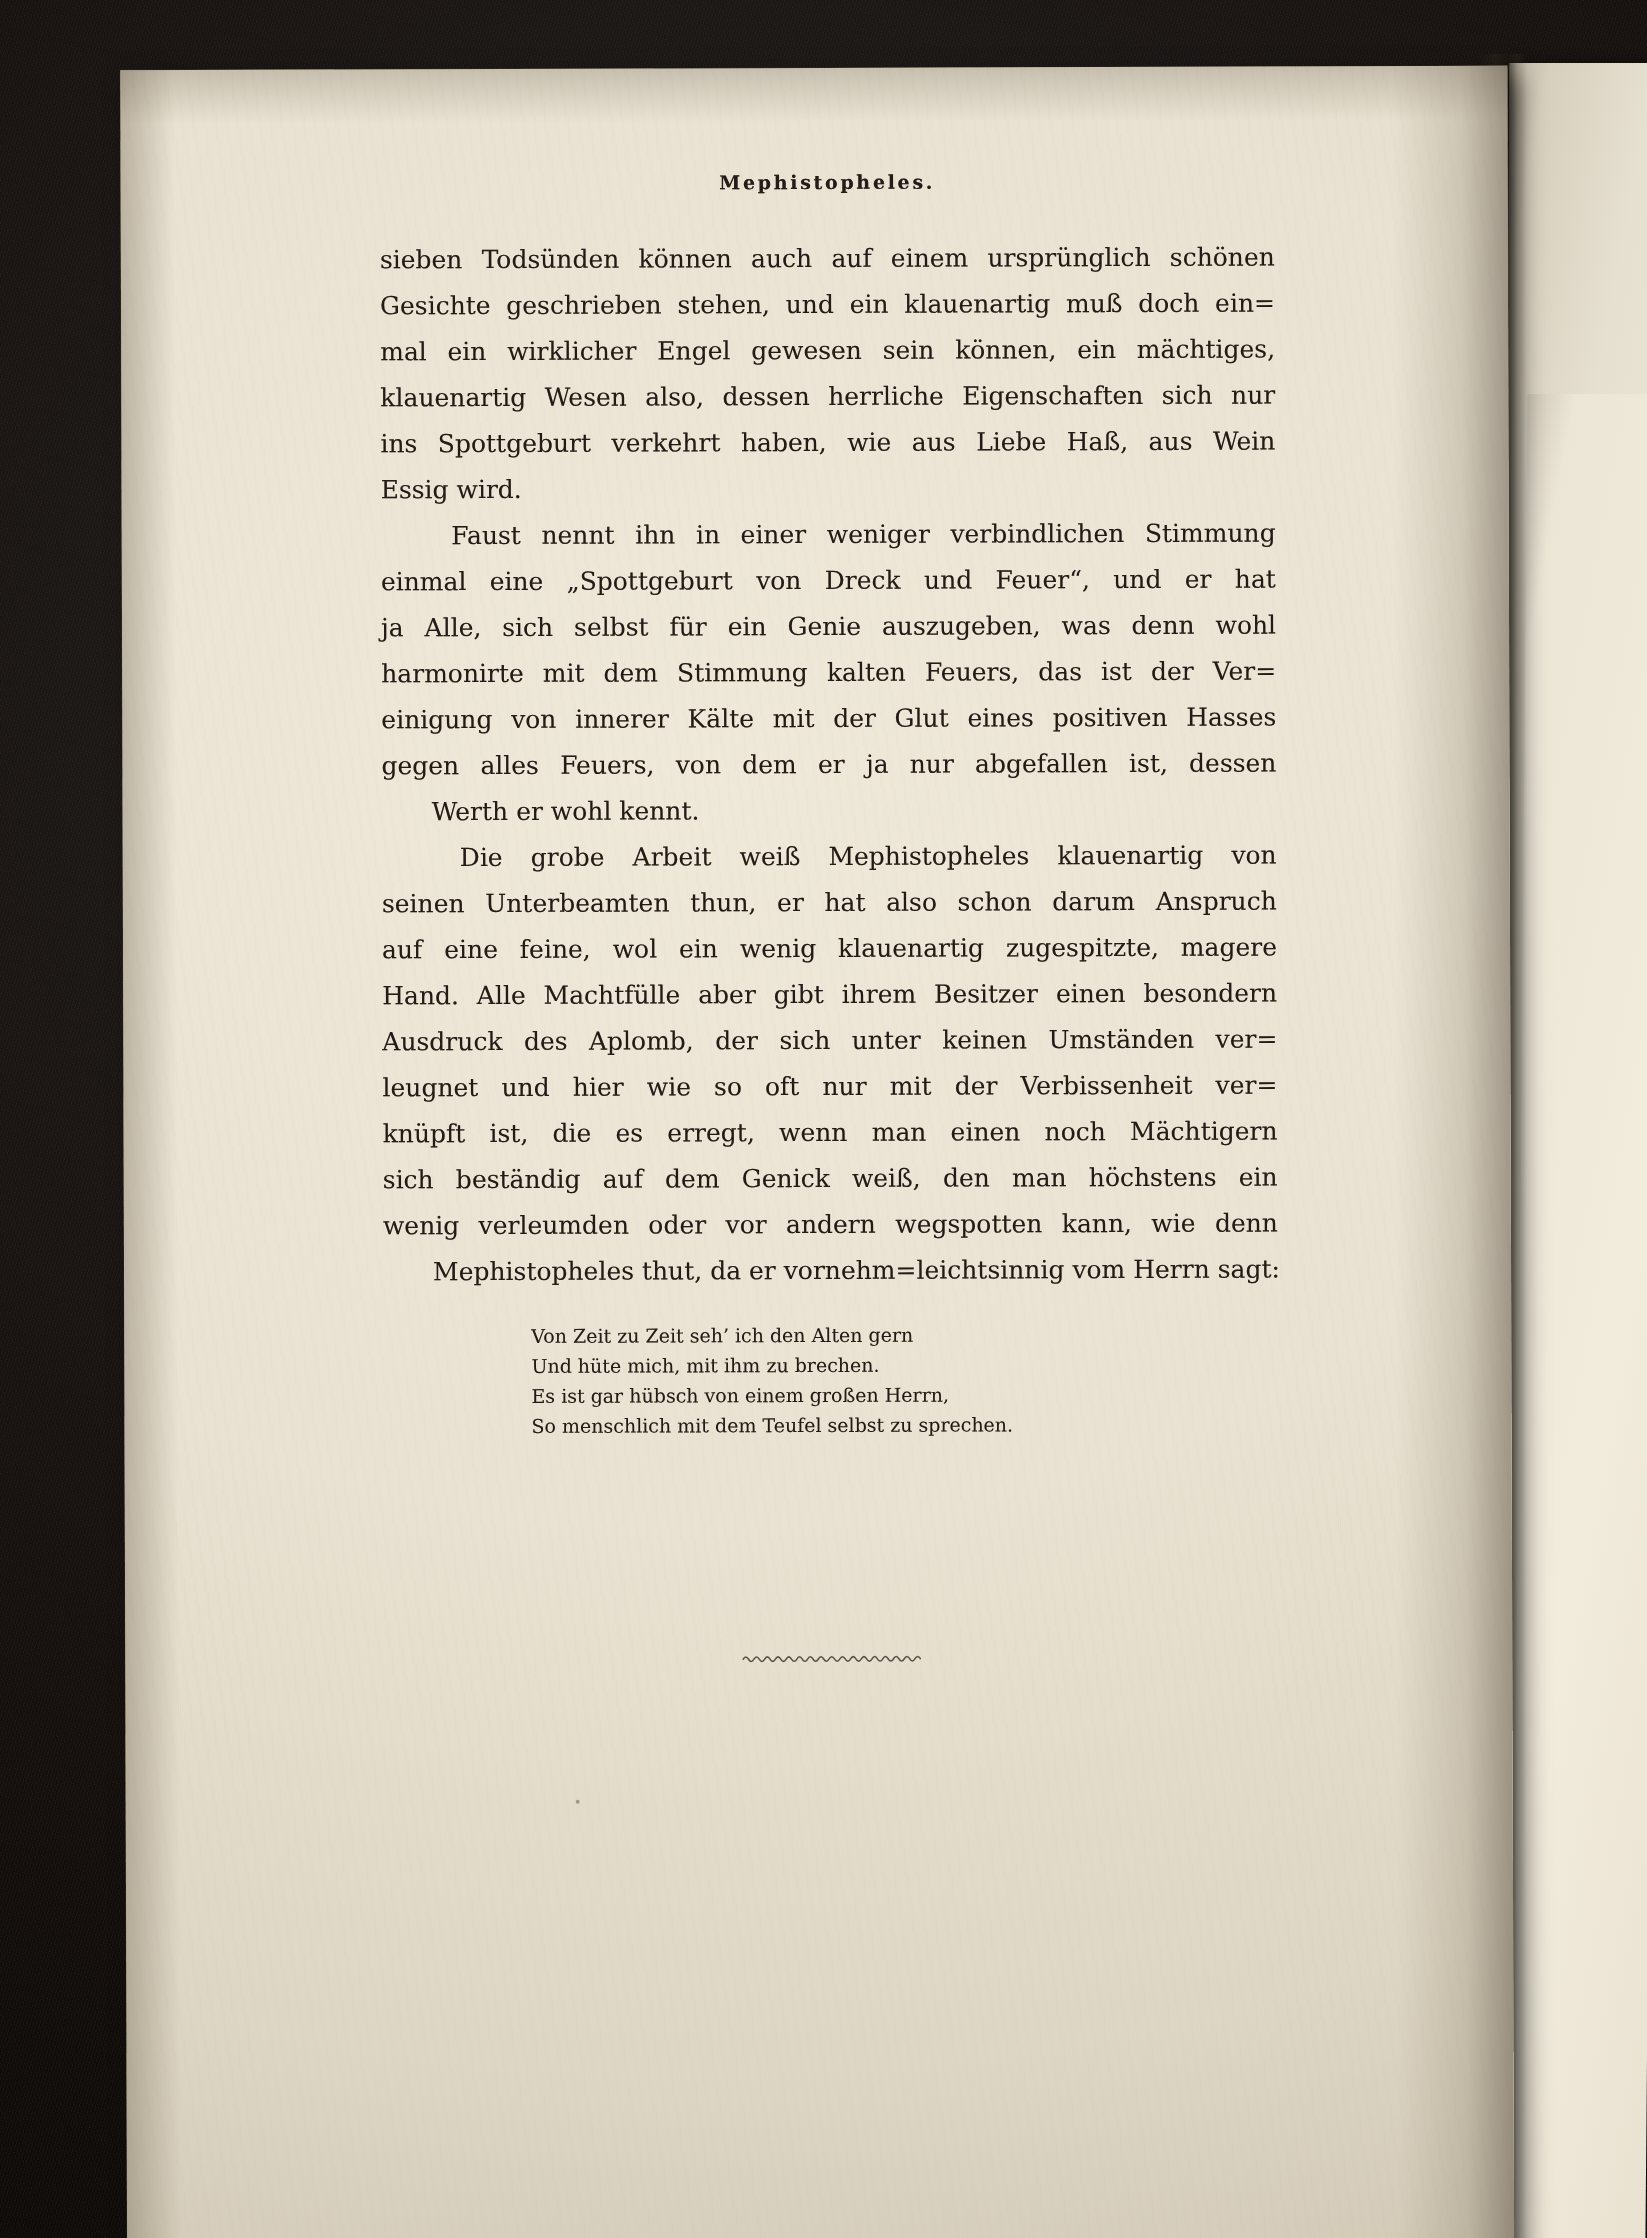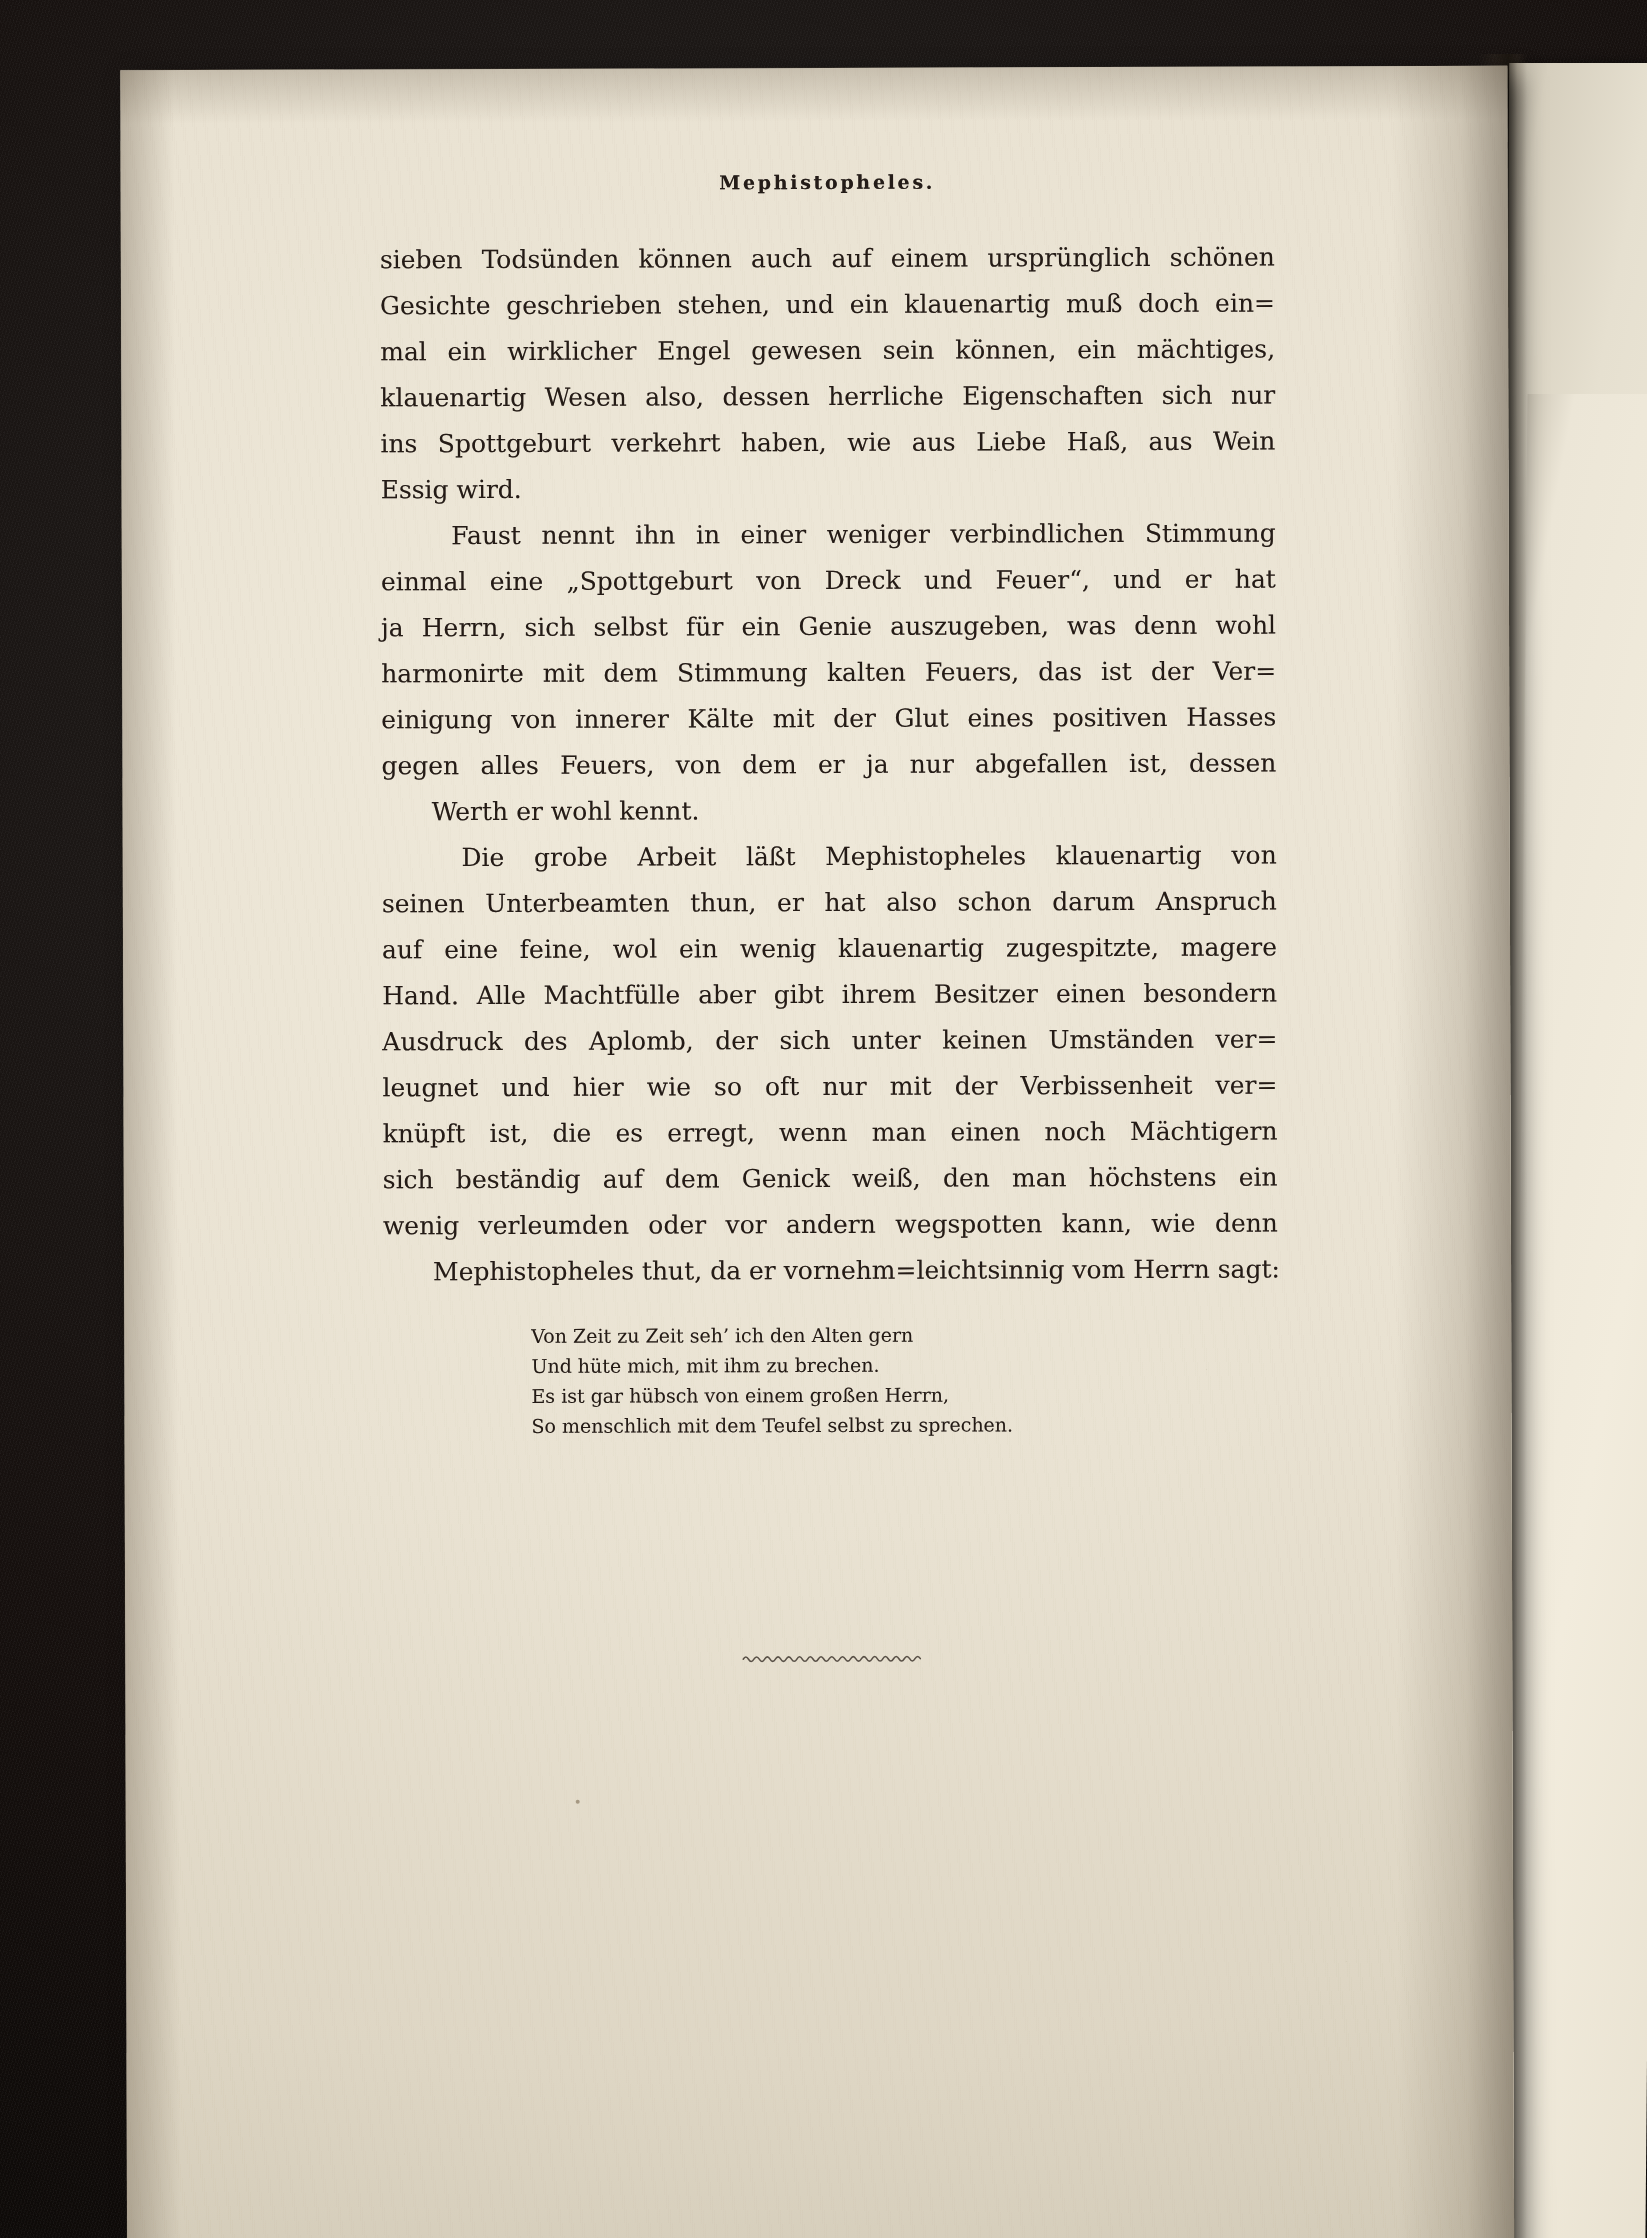--- a/index.html
+++ b/index.html
@@ -307,21 +307,21 @@
             <span>von</span>
             <span>Dreck</span>
             <span>und</span>
             <span>Feuer“,</span>
             <span>und</span>
             <span>er</span>
             <span>hat</span>
           </span>
         <span class="line just" style="text-indent: 0px; width: 895px;">
             <span>ja</span>
-            <span>Herrn,</span>
+            <span>Alle,</span>
             <span>sich</span>
             <span>selbst</span>
             <span>für</span>
             <span>ein</span>
             <span>Genie</span>
             <span>auszugeben,</span>
             <span>was</span>
             <span>denn</span>
             <span>wohl</span>
           </span>
@@ -364,21 +364,21 @@
           </span>
         <span class="line">Werth er wohl kennt.</span>
       </p>
 
       <p class="para indent">
         <span class="line just" style="text-indent: 0px; width: 895px;">
             <span style="width: 50px; flex: 0 0 50px;"></span>
             <span>Die</span>
             <span>grobe</span>
             <span>Arbeit</span>
-            <span>läßt</span>
+            <span>weiß</span>
             <span>Mephistopheles</span>
             <span>klauenartig</span>
             <span>von</span>
           </span>
         <span class="line just" style="text-indent: 0px; width: 895px;">
             <span>seinen</span>
             <span>Unterbeamten</span>
             <span>thun,</span>
             <span>er</span>
             <span>hat</span>

